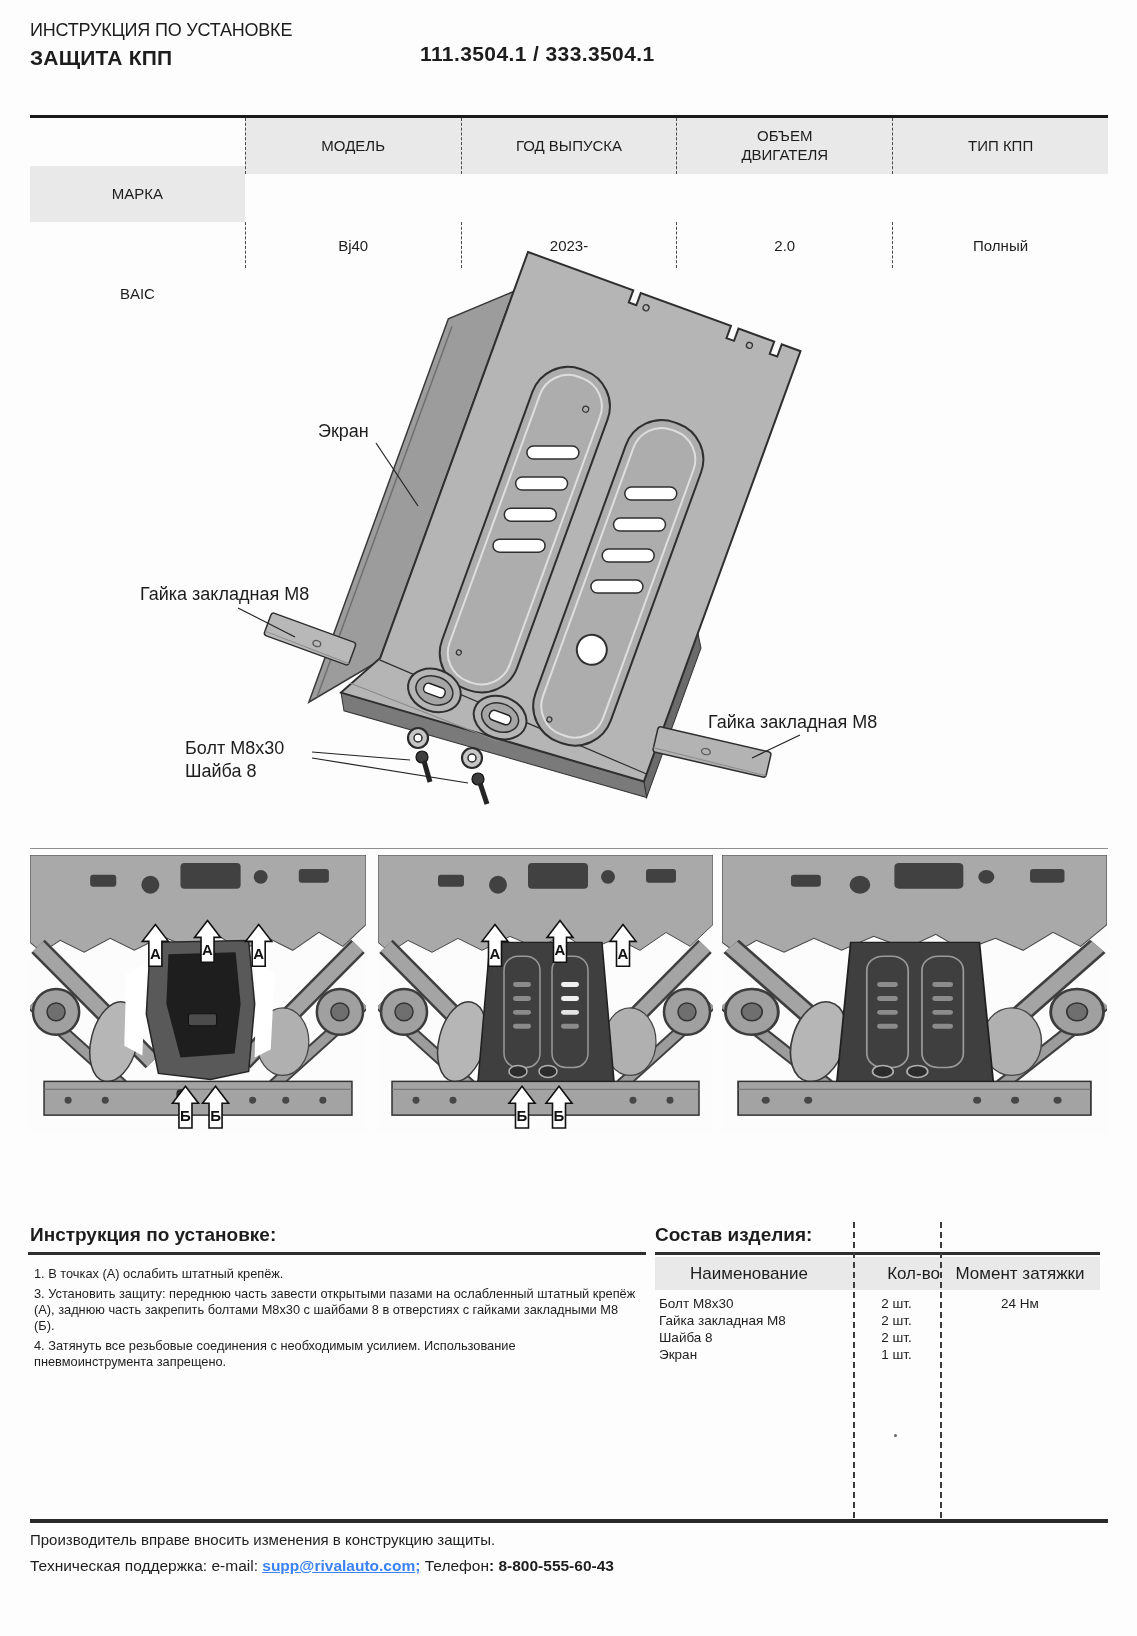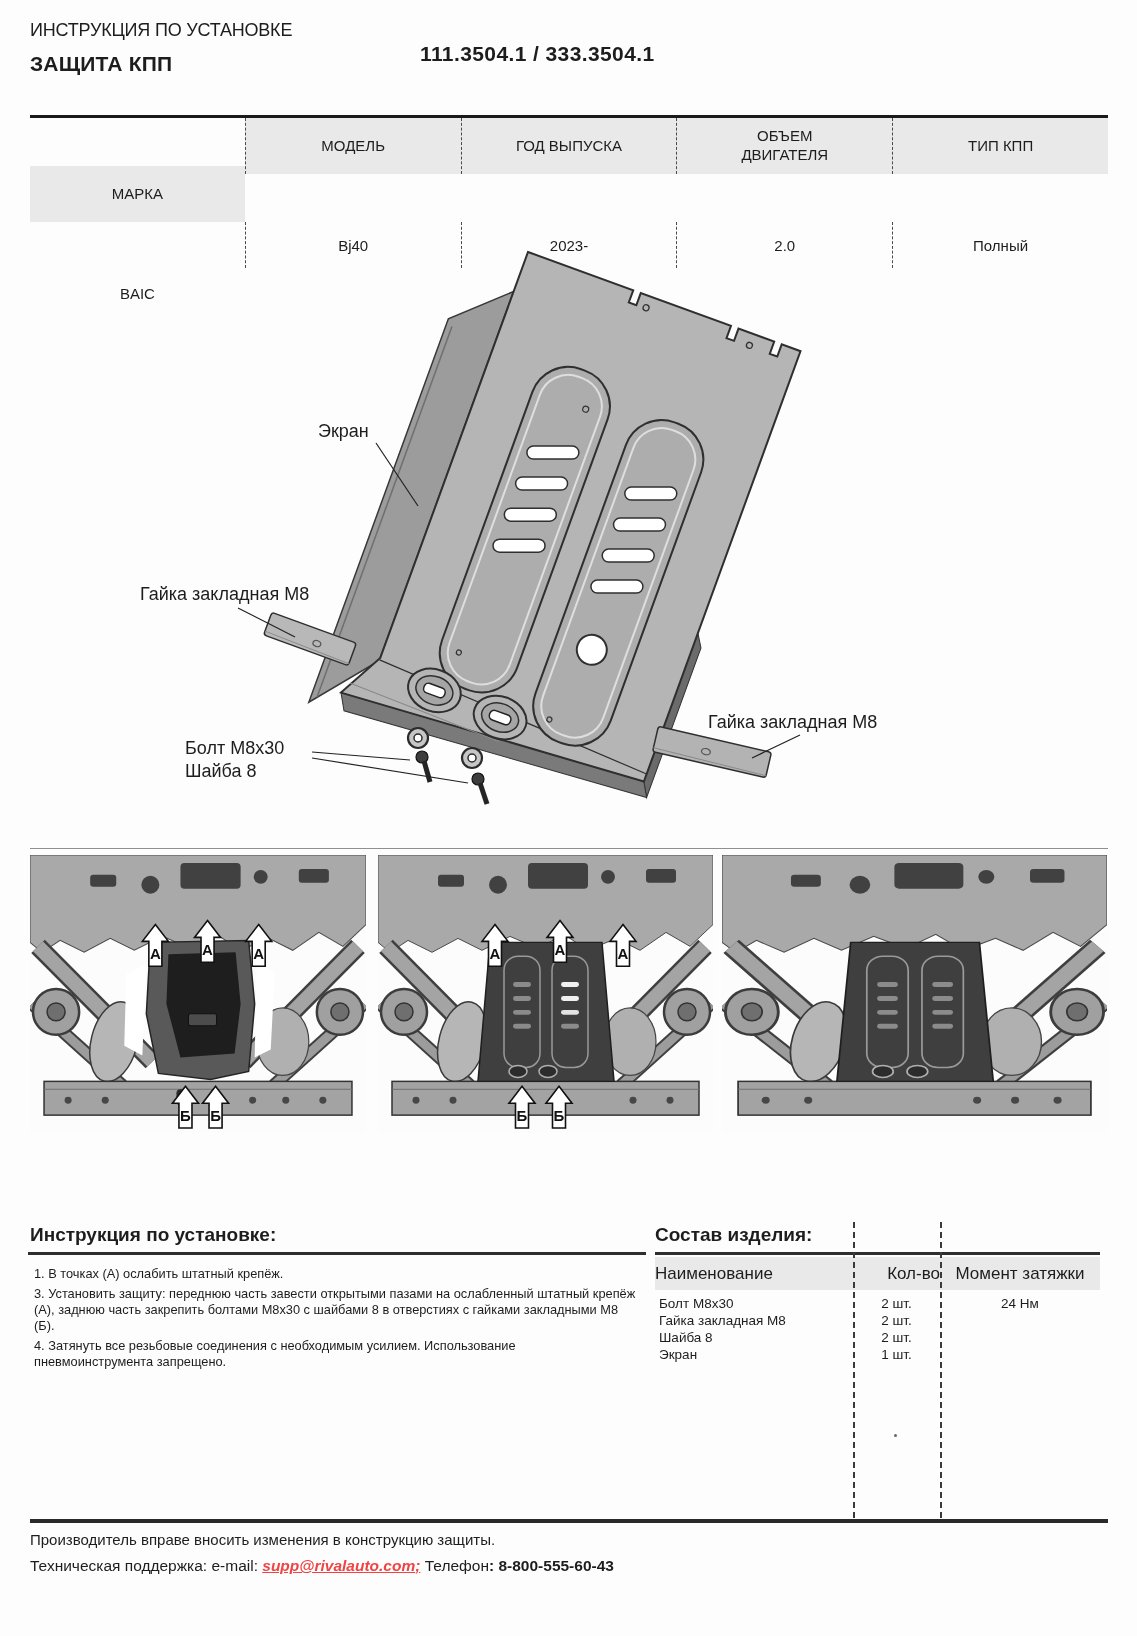--- a/index.html
+++ b/index.html
@@ -2,21 +2,21 @@
 <html><head>
 <meta charset="utf-8">
 <style>
   html,body{margin:0;padding:0;background:#d8d8d8;}
   .page{position:relative;width:1137px;height:1636px;background:#fdfdfd;margin:0 auto;
         font-family:"Liberation Sans","DejaVu Sans",sans-serif;color:#1d1d1d;overflow:hidden;}
   .abs{position:absolute;}
 
   
   .doc-subtitle{left:30px;top:20px;font-size:18px;letter-spacing:-0.2px;}
-  .doc-title{left:30px;top:52px;font-size:21px;font-weight:bold;letter-spacing:0.2px;}
+  .doc-title{left:30px;top:46px;font-size:21px;font-weight:bold;letter-spacing:0.2px;}
   .part-number{left:420px;top:42px;font-size:21px;font-weight:bold;letter-spacing:0.4px;}
 
   
   .spec{left:30px;top:115px;width:1078px;border-top:3px solid #1a1a1a;}
   .spec-row{display:flex;width:100%;}
   .spec .cell{flex:1;display:flex;align-items:center;justify-content:center;
               font-size:15px;border-left:1.5px dashed #4a4a4a;box-sizing:border-box;}
   .spec .cell:first-child{border-left:none;margin-top:48px;}
   .spec-hdr .cell{height:56px;background:#e9e9e9;}
   .spec-val .cell{height:46px;}
@@ -32,37 +32,37 @@
   .instr-heading{left:30px;top:1224px;font-size:19px;font-weight:bold;}
   .instr-rule{left:28px;top:1252px;width:618px;height:3px;background:#2e2e2e;}
   .instr-steps{left:30px;top:1262px;width:612px;font-size:12.8px;line-height:16px;}
   .instr-steps div{margin:4px;}
 
   
   .parts-heading{left:655px;top:1224px;font-size:19px;font-weight:bold;}
   .parts-rule{left:655px;top:1252px;width:445px;height:3px;background:#2e2e2e;}
   .parts-hdr{left:655px;top:1257px;width:445px;height:33px;background:#e9e9e9;
              display:flex;align-items:center;font-size:17px;}
-  .parts-hdr .c1{width:198px;text-align:left;padding-right:10px;box-sizing:border-box;}
+  .parts-hdr .c1{width:198px;text-align:center;padding-right:10px;box-sizing:border-box;}
   .parts-hdr .c2{width:87px;text-align:right;}
   .parts-hdr .c3{width:160px;text-align:center;}
   .parts-rows{left:655px;top:1295px;width:445px;font-size:13.5px;line-height:17px;}
   .parts-row{display:flex;}
   .parts-row .c1{width:198px;padding-left:4px;box-sizing:border-box;}
   .parts-row .c2{width:87px;text-align:center;}
   .parts-row .c3{width:160px;text-align:center;}
   .dash-v{border-left:2px dashed #3a3a3a;width:0;top:1222px;height:296px;}
   .dash-v1{left:853px;} .dash-v2{left:940px;}
   .stray-dot{left:894px;top:1434px;width:3px;height:3px;border-radius:50%;background:#666;}
 
   
   .footer-rule{left:30px;top:1519px;width:1078px;height:4px;background:#2a2a2a;}
   .footer-line1{left:30px;top:1531px;font-size:15px;}
   .footer-line2{left:30px;top:1557px;font-size:15.5px;}
-  .link{color:#ef4444;font-weight:bold;text-decoration:underline;font-style:italic;}
+  .link{color:#3b82f6;font-weight:bold;text-decoration:underline;}
   .phone{font-weight:bold;}
 </style>
 </head>
 <body>
 
 <div class="page">
 
   <div class="abs doc-subtitle">ИНСТРУКЦИЯ ПО УСТАНОВКЕ</div>
   <div class="abs doc-title">ЗАЩИТА КПП</div>
   <div class="abs part-number">111.3504.1 / 333.3504.1</div>

